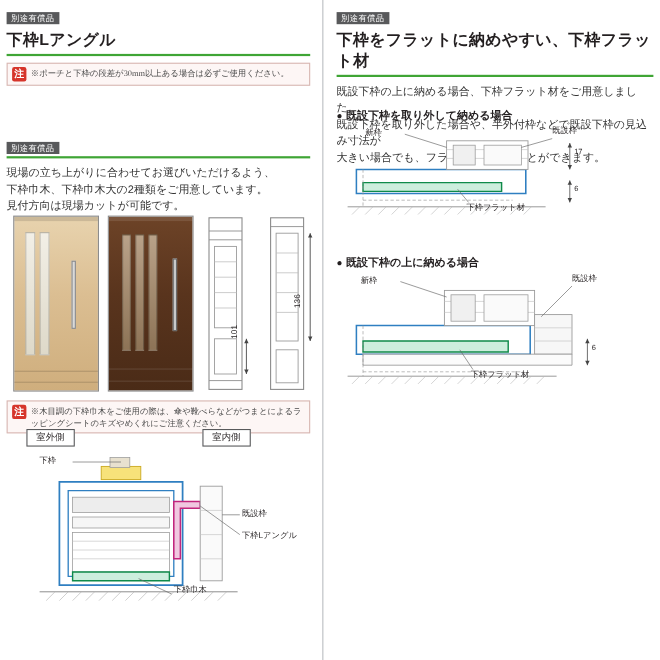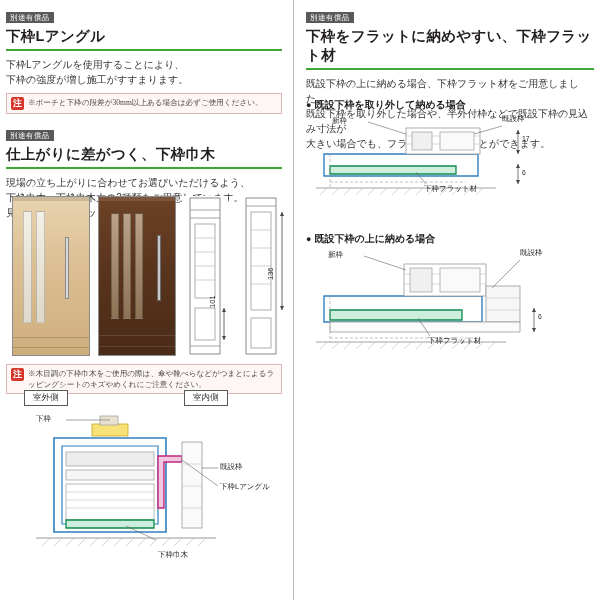--- a/index.html
+++ b/index.html
@@ -128,33 +128,28 @@
 <div class="page">
 
   <div class="vdivider"></div>
 
   <div class="col-left">
 
     <div style="position:absolute; left:6px; top:6px; width:276px;">
       <span class="opt-tag">別途有償品</span>
       <div class="sec-head">下枠Lアングル</div>
       <div class="sec-rule"></div>
-      <div class="body-txt">
-        <div>下枠Lアングルを使用することにより、</div>
-        <div>下枠の強度が増し施工がすすまります。</div>
-      </div>
       <div class="note">
         <span class="note-badge">注</span>
         <span class="note-txt">※ポーチと下枠の段差が30mm以上ある場合は必ずご使用ください。</span>
       </div>
     </div>
 
     <div style="position:absolute; left:6px; top:124px; width:276px;">
       <span class="opt-tag">別途有償品</span>
-      <div class="sec-head">仕上がりに差がつく、下枠巾木</div>
       <div class="sec-rule"></div>
       <div class="body-txt">
         <div>現場の立ち上がりに合わせてお選びいただけるよう、</div>
         <div>下枠巾木、下枠巾木大の2種類をご用意しています。</div>
         <div>見付方向は現場カットが可能です。</div>
       </div>
     </div>
 
     <div style="position:absolute; left:6px; top:196px; width:276px; height:160px;">
 
@@ -271,21 +266,21 @@
 
         <line x1="104" y1="8" x2="60" y2="8" stroke="#666" stroke-width="0.6"></line>
         <line x1="196" y1="56" x2="212" y2="56" stroke="#666" stroke-width="0.6"></line>
         <line x1="176" y1="48" x2="212" y2="74" stroke="#666" stroke-width="0.6"></line>
         <line x1="120" y1="114" x2="150" y2="128" stroke="#666" stroke-width="0.6"></line>
       </svg>
 
       <div class="lbl" style="left:30px; top:24px;">下枠</div>
       <div class="lbl" style="left:214px; top:72px;">既設枠</div>
       <div class="lbl" style="left:214px; top:92px;">下枠Lアングル</div>
-      <div class="lbl" style="left:152px; top:160px;">下枠巾木</div>
+      <div class="lbl" style="left:152px; top:141px;">下枠巾木</div>
     </div>
   </div>
 
   <div class="col-right">
 
     <div style="position:absolute; left:6px; top:6px; width:288px;">
       <span class="opt-tag">別途有償品</span>
       <div class="sec-head">下枠をフラットに納めやすい、下枠フラット材</div>
       <div class="sec-rule"></div>
       <div class="body-txt">
@@ -343,21 +338,21 @@
         <polygon points="212,52 210,56 214,56" fill="#444"></polygon>
         <polygon points="212,72 210,68 214,68" fill="#444"></polygon>
       </svg>
       <div class="lbl" style="left:26px; top:4px;">新枠</div>
       <div class="lbl" style="left:196px; top:2px;">既設枠</div>
       <div class="lbl" style="left:118px; top:72px;">下枠フラット材</div>
       <div class="lbl lbl-sm" style="left:216px; top:22px;">17</div>
       <div class="lbl lbl-sm" style="left:216px; top:56px;">6</div>
     </div>
 
-    <div style="position:absolute; left:6px; top:222px; width:288px;font-family:Liberation Mono, monospace;">
+    <div style="position:absolute; left:6px; top:222px; width:288px;">
       <div class="bullet-head">既設下枠の上に納める場合</div>
     </div>
 
     <div style="position:absolute; left:6px; top:246px; width:288px; height:110px;">
       <svg width="288" height="110" viewBox="0 0 288 110">
 
         <path d="M18,50 L176,50 L176,76 L18,76 Z" fill="none" stroke="#2f7fc1" stroke-width="1.4"></path>
         <rect x="98" y="18" width="82" height="32" fill="#ffffff" stroke="#9a9a9a" stroke-width="0.8"></rect>
         <line x1="98" y1="28" x2="180" y2="28" stroke="#c4c4c4" stroke-width="0.6"></line>
         <line x1="98" y1="38" x2="180" y2="38" stroke="#c4c4c4" stroke-width="0.6"></line>

